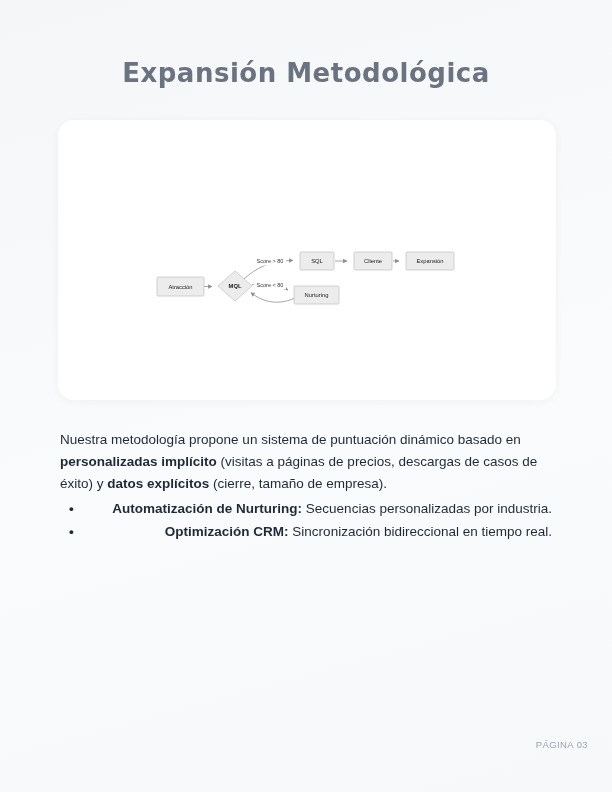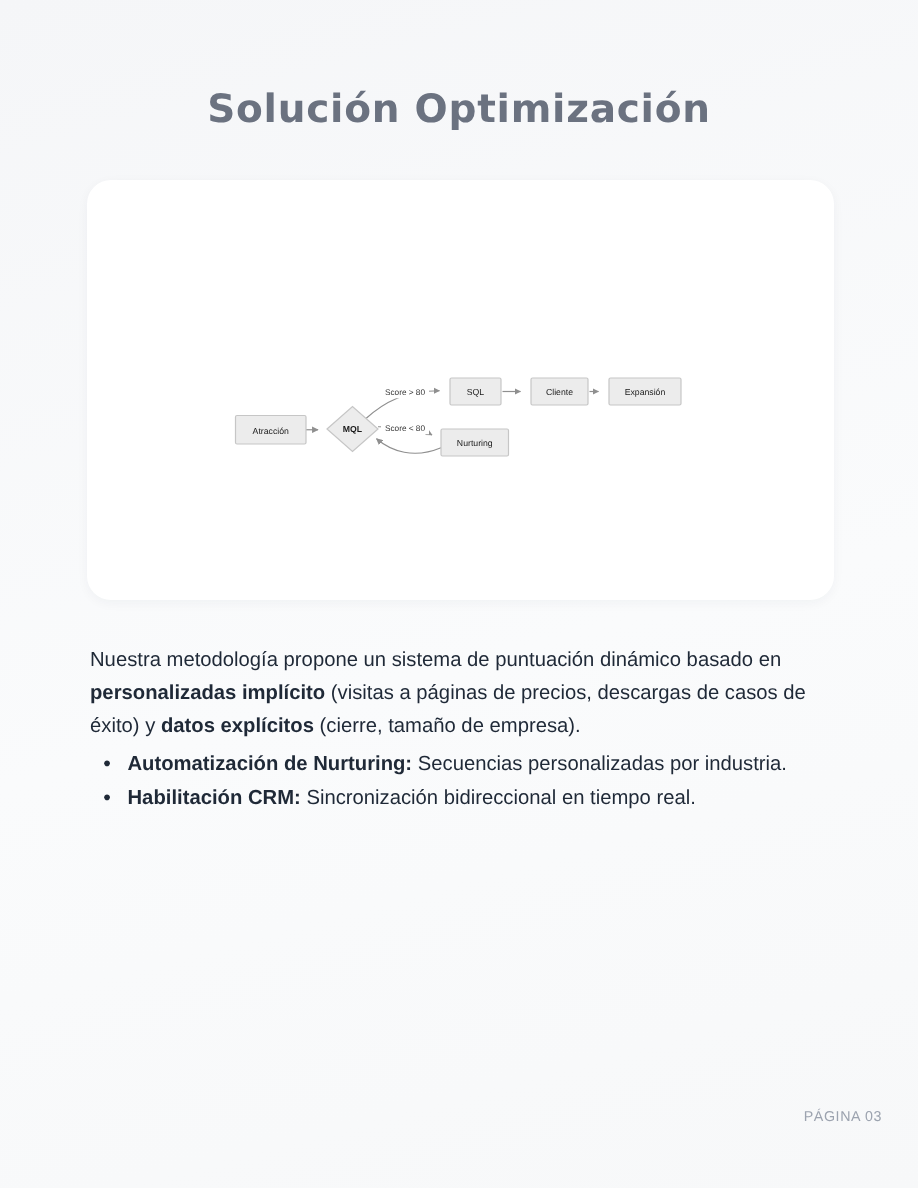--- a/index.html
+++ b/index.html
@@ -31,41 +31,41 @@
   .flowchart .edge { fill:none; stroke:#8f8f8f; stroke-width:0.8; }
   .flowchart .edge-label-bg { fill:#ffffff; }
   .flowchart .edge-label { font-family:"Liberation Sans",sans-serif; font-size:5.5px; fill:#333333; text-anchor:middle; }
   .content { position:absolute; left:60px; top:429px; width:492px; color:#1f2937; }
   .section-heading {
     margin:0 0 6px 0; font-size:19.5px; font-weight:700;
     color:#16191f; letter-spacing:-0.2px;
   }
   .content p { margin:0; font-size:13.5px; line-height:22px; }
   .content strong { font-weight:700; }
-  .feature-list { list-style:none; margin:3px 0 0 0; padding:0; }
+  .feature-list { list-style:none; margin:3px 0 0 0; padding:0;text-align:right; }
   .feature-list li {
     position:relative; padding-left:25px;
     font-size:13.5px; line-height:22.5px;
   }
   .feature-list li::before {
     content:"\2022"; position:absolute; left:9px; top:0;
     font-weight:bold; color:#1f2937;
   }
   .closing { margin-top:4px !important; }
   .page-footer {
     position:absolute; top:739px; right:24px;
     font-size:9.5px; letter-spacing:0.4px; color:#9ca3af;
   }
 </style>
 </head>
 <body>
 
 <div class="page">
 
-  <h1 class="page-title">Solución Optimización</h1>
+  <h1 class="page-title">Expansión Metodológica</h1>
 
   <section class="card">
 
     <svg class="flowchart" viewBox="0 0 498 280" aria-hidden="true">
       <defs>
         <marker id="arw" viewBox="0 0 10 10" refX="9" refY="5" markerWidth="5.5" markerHeight="5.5" orient="auto-start-reverse">
           <path d="M0,0 L10,5 L0,10 z" fill="#8f8f8f"></path>
         </marker>
       </defs>
 
@@ -111,20 +111,20 @@
       </g>
     </svg>
   </section>
 
   <section class="content">
 
     <p><span>Nuestra metodología propone un sistema de puntuación dinámico basado en </span><strong>personalizadas implícito</strong><span> (visitas a páginas de precios, descargas de casos de éxito) y </span><strong>datos explícitos</strong><span> (cierre, tamaño de empresa).</span></p>
 
     <ul class="feature-list">
       <li><strong>Automatización de Nurturing:</strong><span> Secuencias personalizadas por industria.</span></li>
-      <li><strong>Habilitación CRM:</strong><span> Sincronización bidireccional en tiempo real.</span></li>
+      <li><strong>Optimización CRM:</strong><span> Sincronización bidireccional en tiempo real.</span></li>
     </ul>
 
   </section>
 
   <div class="page-footer">PÁGINA 03</div>
 
 </div>
 
 </body></html>

